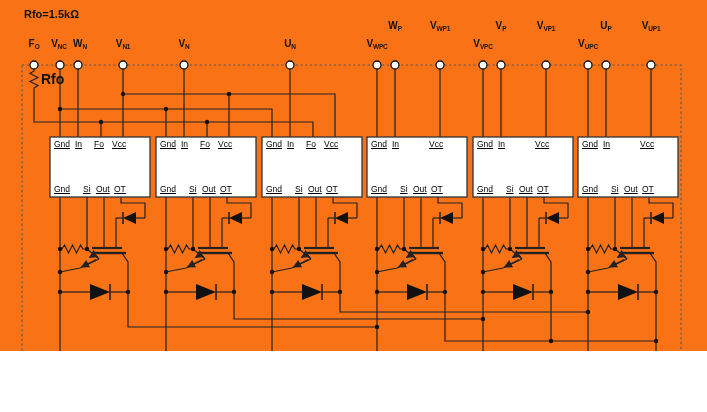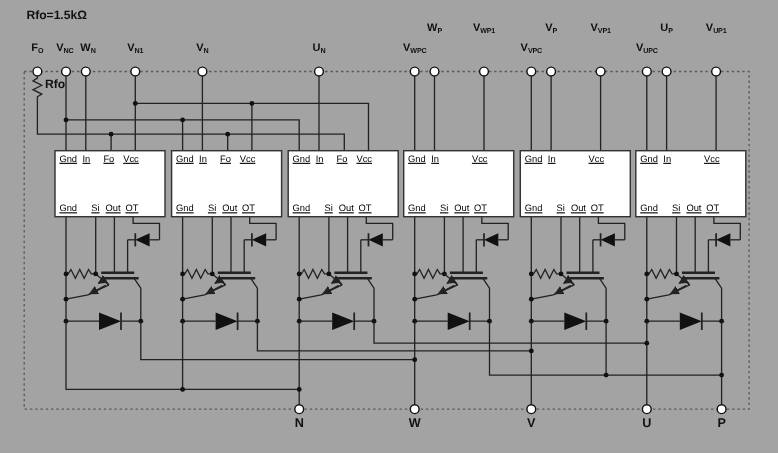--- a/index.html
+++ b/index.html
@@ -1,25 +1,25 @@
 <!DOCTYPE html>
 <html><head>
 <meta charset="utf-8">
 <style>
   html,body{margin:0;padding:0;background:#fff;}
-  #stage{position:relative;width:707px;height:412px;background:#a3a3a3;overflow:hidden;
+  #stage{position:relative;width:707px;height:351px;background:#f97316;overflow:hidden;
          font-family:"Liberation Sans", sans-serif;}
   #wires{position:absolute;left:0;top:0;}
   .tlabel{position:absolute;transform:translateX(-50%);white-space:nowrap;
           font-weight:bold;font-size:10px;color:#111;line-height:12px;}
   .tlabel .sub{font-size:6.5px;position:relative;top:2px;letter-spacing:-0.2px;}
   .blabel{position:absolute;transform:translateX(-50%);white-space:nowrap;
           font-weight:bold;font-size:11.5px;color:#111;}
   .note{position:absolute;left:24px;top:8px;font-weight:bold;font-size:11px;color:#111;}
-  .rfolabel{position:absolute;left:41px;top:71px;font-weight:bold;font-size:11px;color:#111;}
+  .rfolabel{position:absolute;left:41px;top:71px;font-weight:bold;font-size:14px;color:#111;}
   .block{position:absolute;top:137px;width:100px;height:60px;}
   .pl{position:absolute;font-size:8.5px;color:#000;line-height:9px;white-space:nowrap;text-decoration:underline;}
   .pl.t{top:3px;} .pl.b{bottom:3px;}
 </style>
 </head>
 <body>
 
 <div id="stage">
 
 <svg id="wires" width="707" height="412" viewBox="0 0 707 412">

